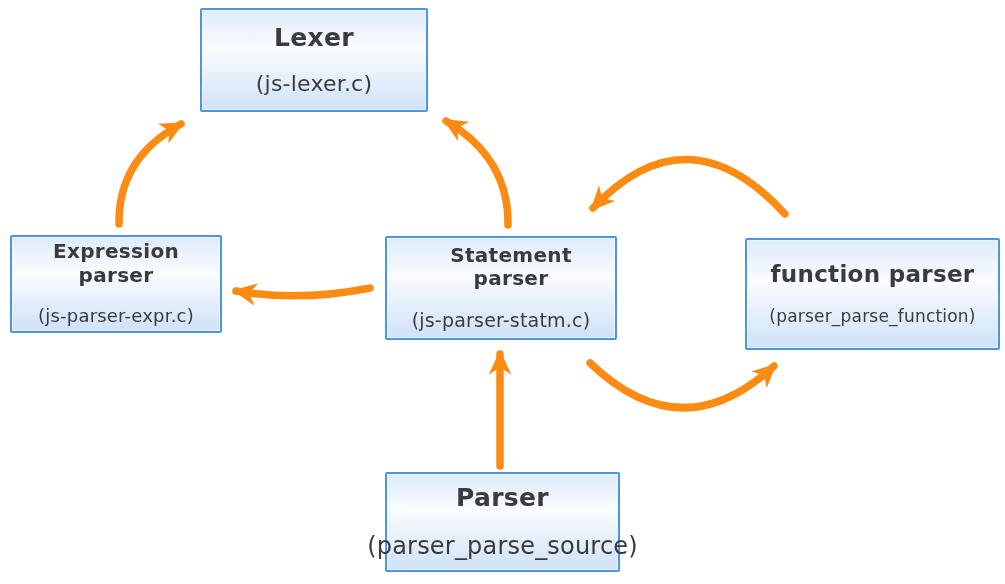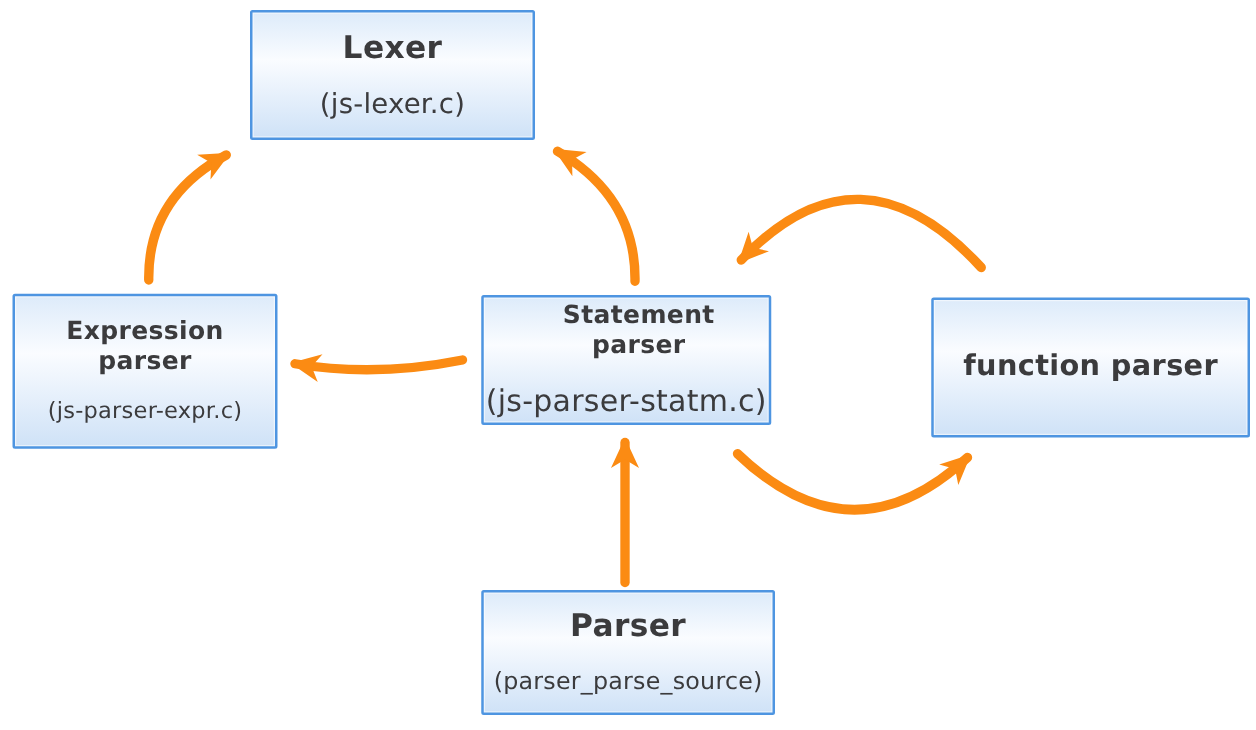--- a/index.html
+++ b/index.html
@@ -57,32 +57,32 @@
   }
   .node .subtitle {
     line-height: 1.25;
     margin-top: 18px;
     white-space: nowrap;
     letter-spacing: 0.2px;
   }
   .n-lexer      { left: 200px; top:   8px; width: 228px; height: 104px; }
   .n-lexer .title        { font-size: 25px; }
   .n-lexer .subtitle     { font-size: 22px; }
-  .n-expression { left:  10px; top: 235px; width: 212px; height:  124px; }
+  .n-expression { left:  10px; top: 235px; width: 212px; height:  98px; }
   .n-expression .title   { font-size: 20px; }
   .n-expression .subtitle{ font-size: 18px; text-align: right; }
   .n-statement  { left: 385px; top: 236px; width: 232px; height: 104px; }
   .n-statement .title    { font-size: 20px; margin-left: 20px; }
-  .n-statement .subtitle { font-size: 24px; }
+  .n-statement .subtitle { font-size: 19px; }
   .n-function   { left: 745px; top: 238px; width: 255px; height: 112px; align-items: center; }
   .n-function .title     { font-size: 23px; }
   .n-function .subtitle  { font-size: 17px; }
   .n-parser     { left: 385px; top: 472px; width: 235px; height: 100px; }
   .n-parser .title       { font-size: 25px; }
-  .n-parser .subtitle    { font-size: 19px; }
+  .n-parser .subtitle    { font-size: 24px; }
 </style>
 </head>
 <body>
 
 <div class="stage">
 
   <svg class="arrows" viewBox="0 0 1005 584" aria-hidden="true">
     <defs>
       <marker id="ah" viewBox="0 0 10 10" refX="8.5" refY="5" markerWidth="3.4" markerHeight="3.4" orient="auto" markerUnits="strokeWidth">
         <path class="arrowhead" d="M0.5,0.6 L10,5 L0.5,9.4 L3.2,5 Z"></path>
@@ -108,20 +108,21 @@
   </div>
 
   <div class="node n-statement">
     <div class="title">Statement
 parser</div>
     <div class="subtitle">(js-parser-statm.c)</div>
   </div>
 
   <div class="node n-function">
     <div class="title">function parser</div>
+    <div class="subtitle">(parser_parse_function)</div>
   </div>
 
   <div class="node n-parser">
     <div class="title">Parser</div>
     <div class="subtitle">(parser_parse_source)</div>
   </div>
 
 </div>
 
 </body></html>

